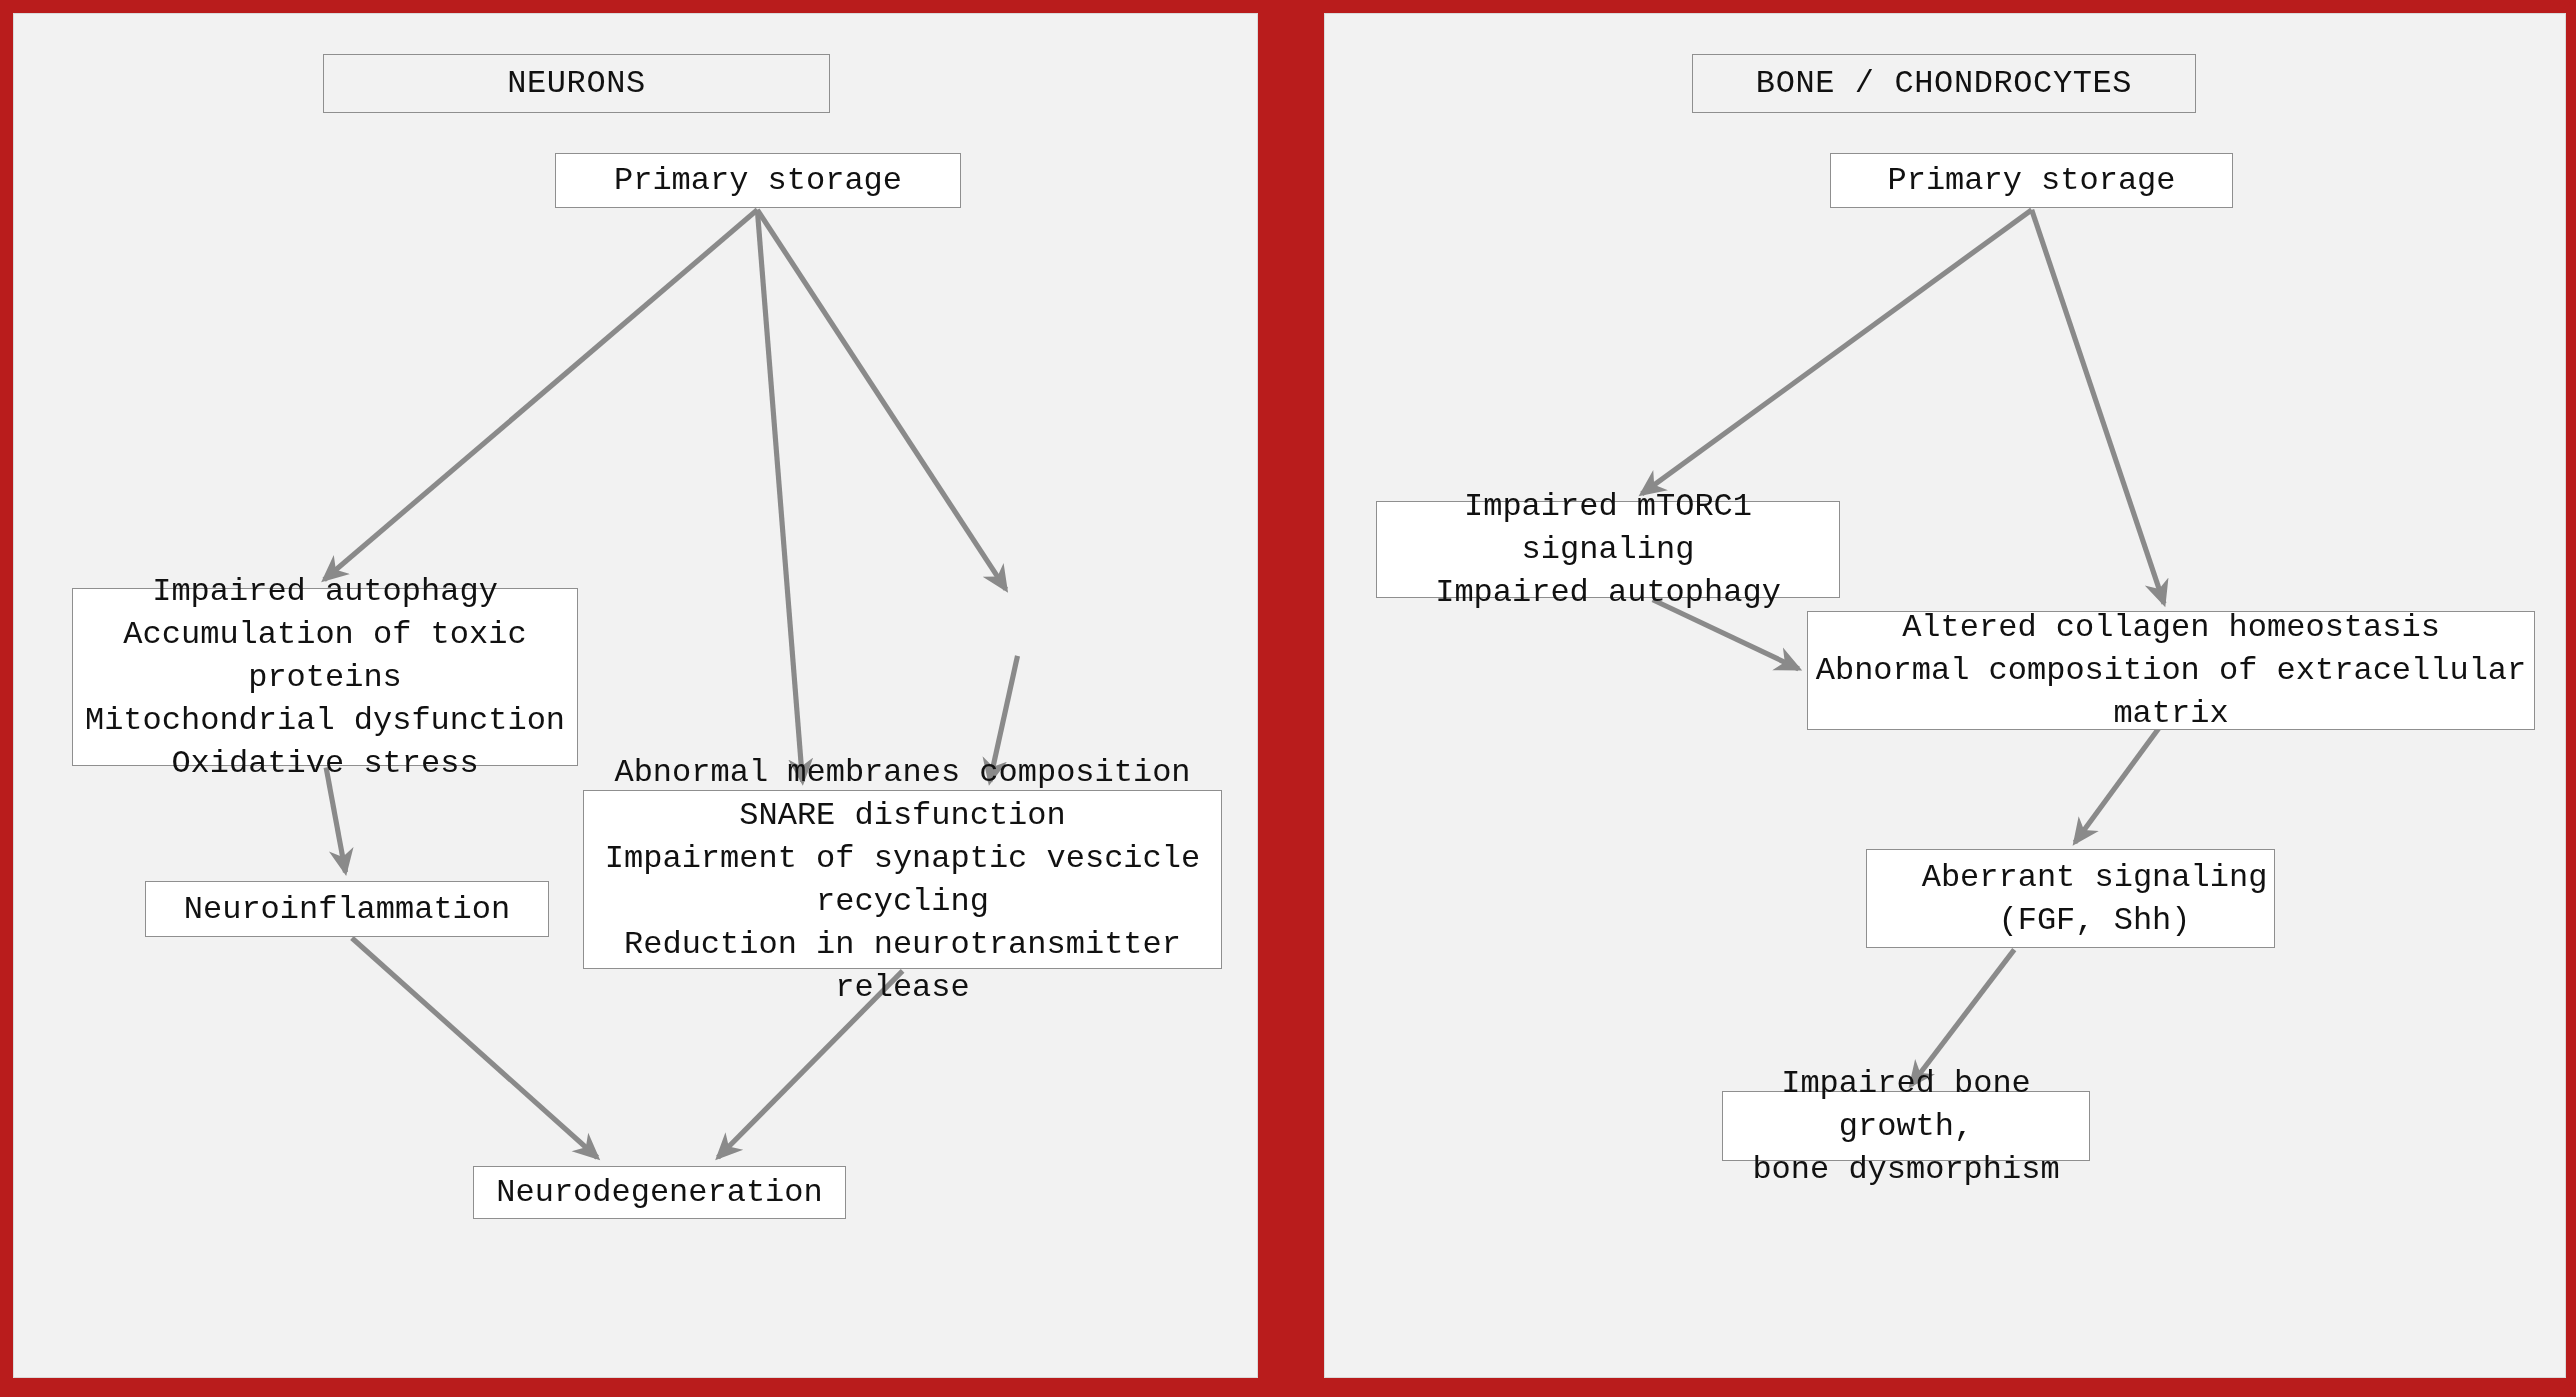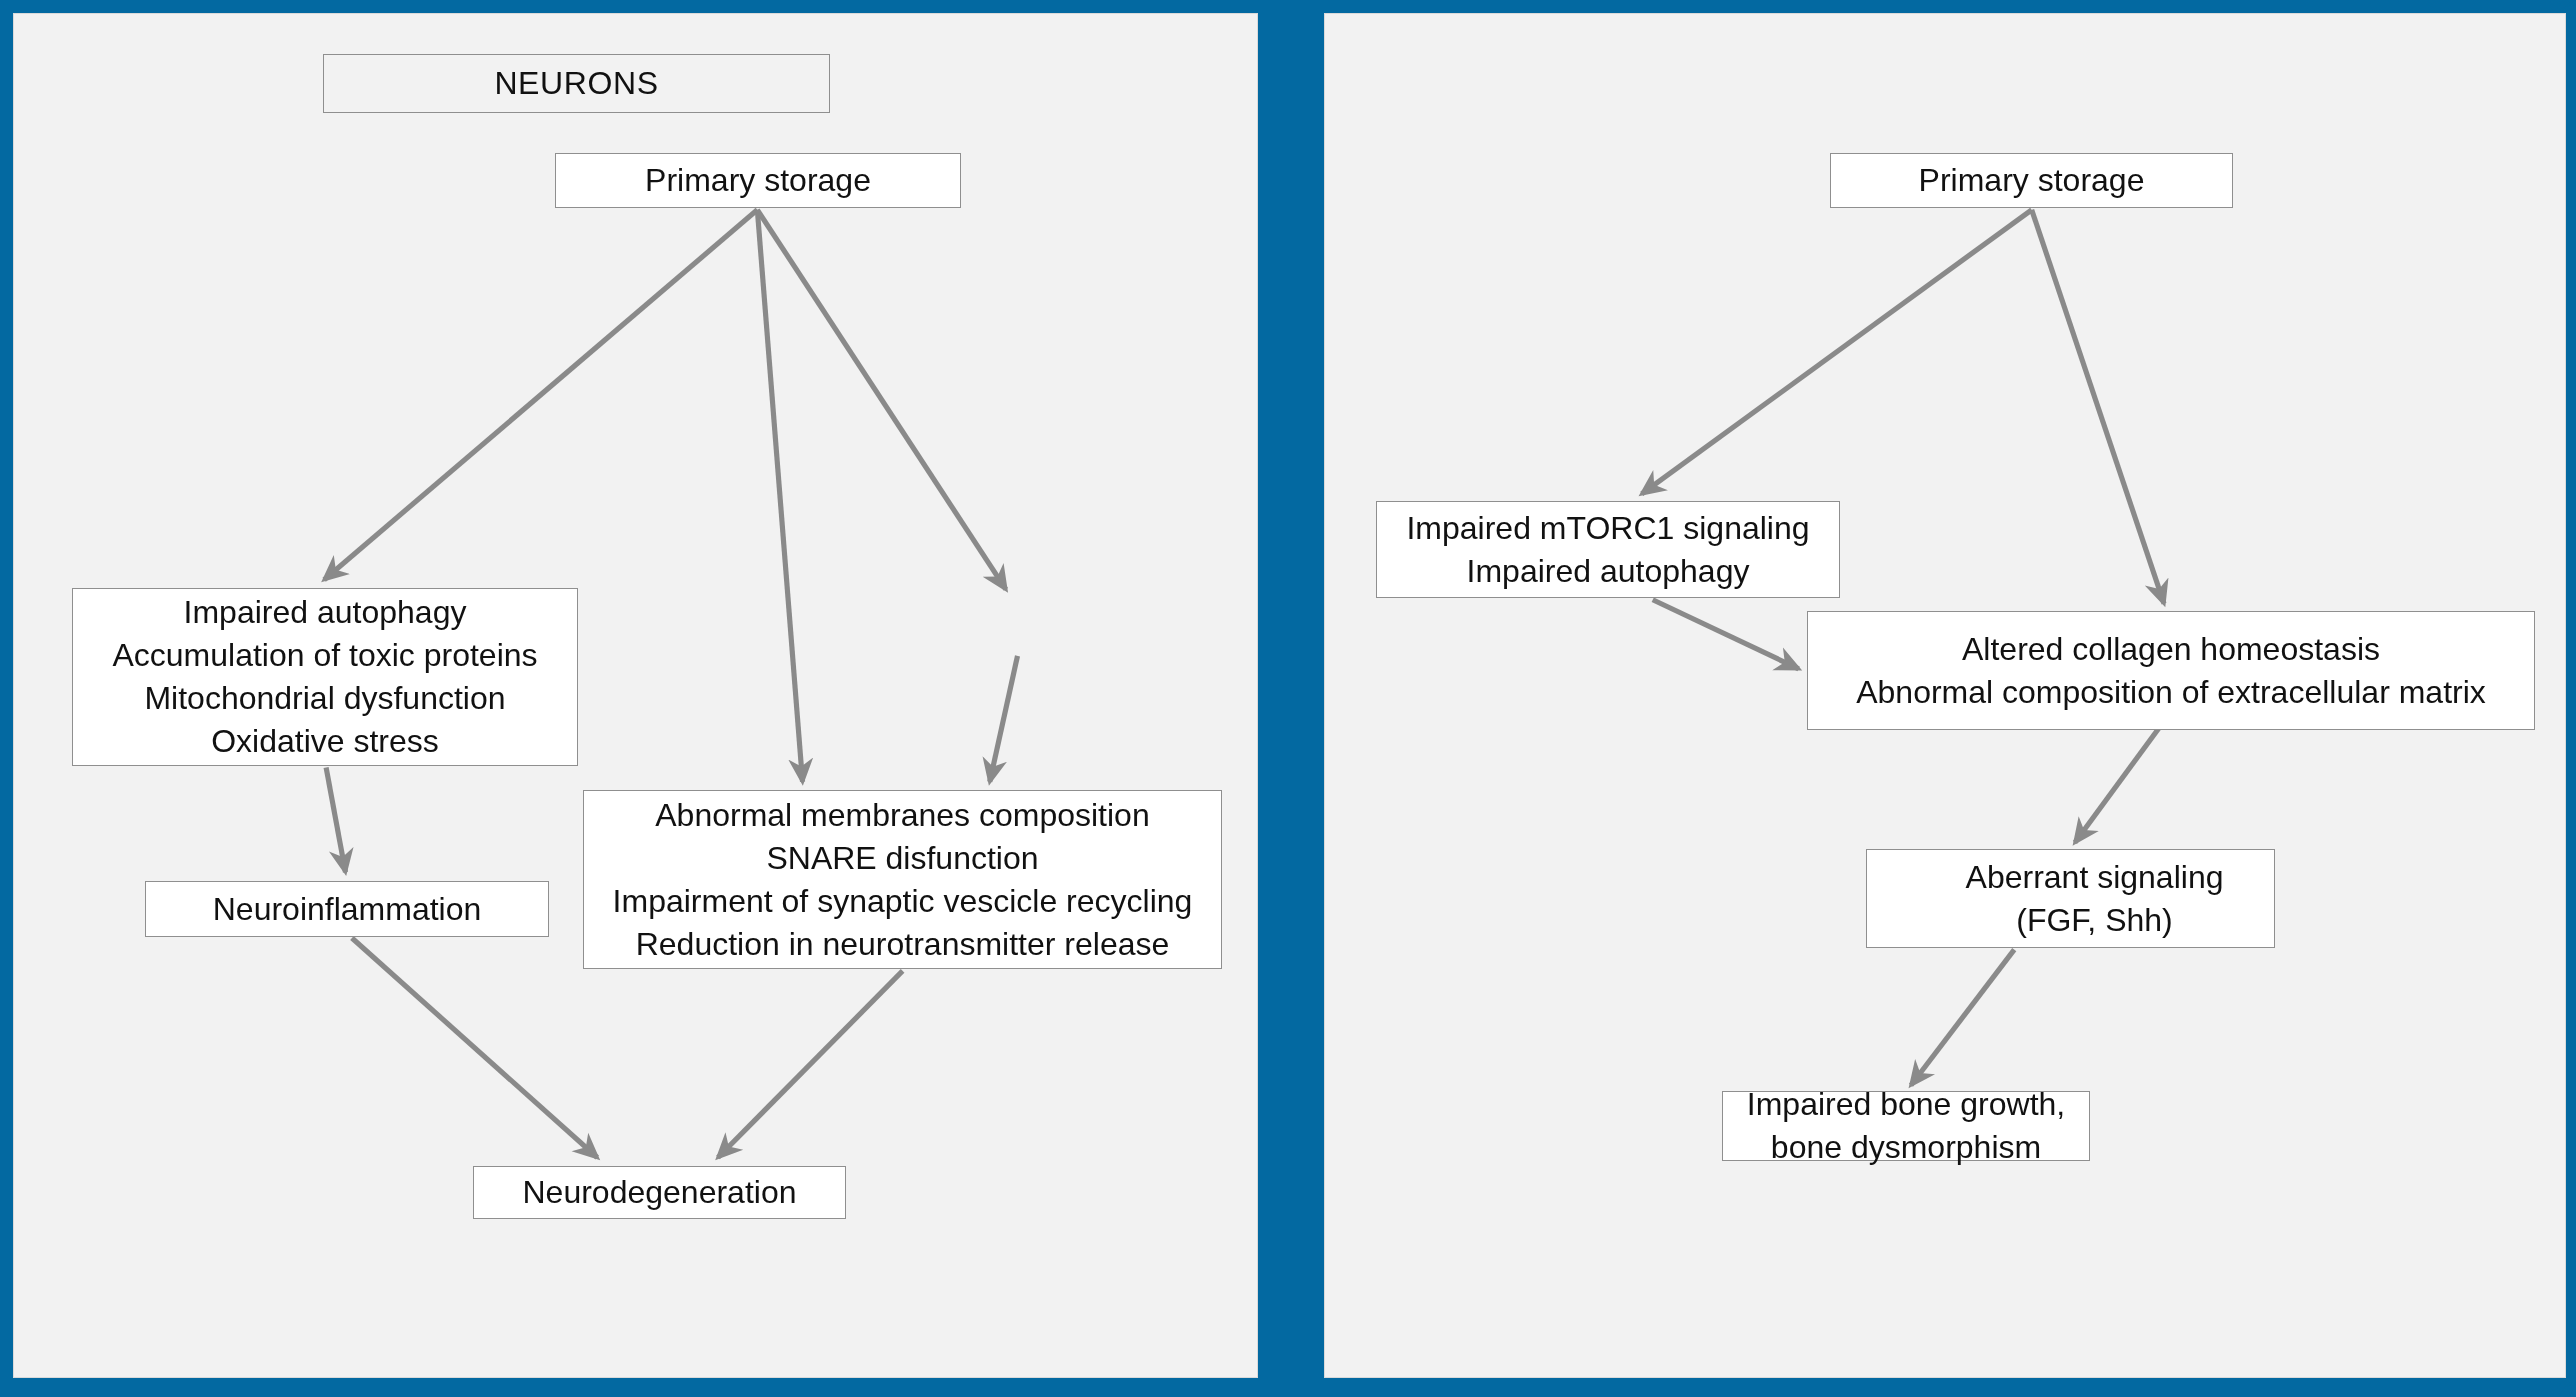--- a/index.html
+++ b/index.html
@@ -4,22 +4,22 @@
 <style>
   html, body {
     margin: 0;
     padding: 0;
     background: #ffffff;
   }
   .canvas {
     position: relative;
     width: 2576px;
     height: 1397px;
-    background: #0369a1;
-    font-family: Liberation Sans, sans-serif;
+    background: #b91c1c;
+    font-family: Liberation Mono, monospace;
     color: #111111;
   }
   .panel {
     position: absolute;
     top: 13px;
     height: 1365px;
     background: #f2f2f2;
     border: 1.3px solid #dadada;
     box-sizing: border-box;
   }
@@ -109,20 +109,21 @@
 Accumulation of toxic proteins
 Mitochondrial dysfunction
 Oxidative stress</div>
   <div class="node" id="n-abnormal-membranes">Abnormal membranes composition
 SNARE disfunction
 Impairment of synaptic vescicle recycling
 Reduction in neurotransmitter release</div>
   <div class="node" id="n-neuroinflammation">Neuroinflammation</div>
   <div class="node" id="n-neurodegeneration">Neurodegeneration</div>
 
+  <div class="node title-box" id="bone-title">BONE / CHONDROCYTES</div>
   <div class="node" id="b-primary-storage">Primary storage</div>
   <div class="node" id="b-impaired-mtorc1">Impaired mTORC1 signaling
 Impaired autophagy</div>
   <div class="node" id="b-altered-collagen">Altered collagen homeostasis
 Abnormal composition of extracellular matrix</div>
   <div class="node" id="b-aberrant-signaling">Aberrant signaling
 (FGF, Shh)</div>
   <div class="node" id="b-impaired-bone-growth">Impaired bone growth,
 bone dysmorphism</div>
 

